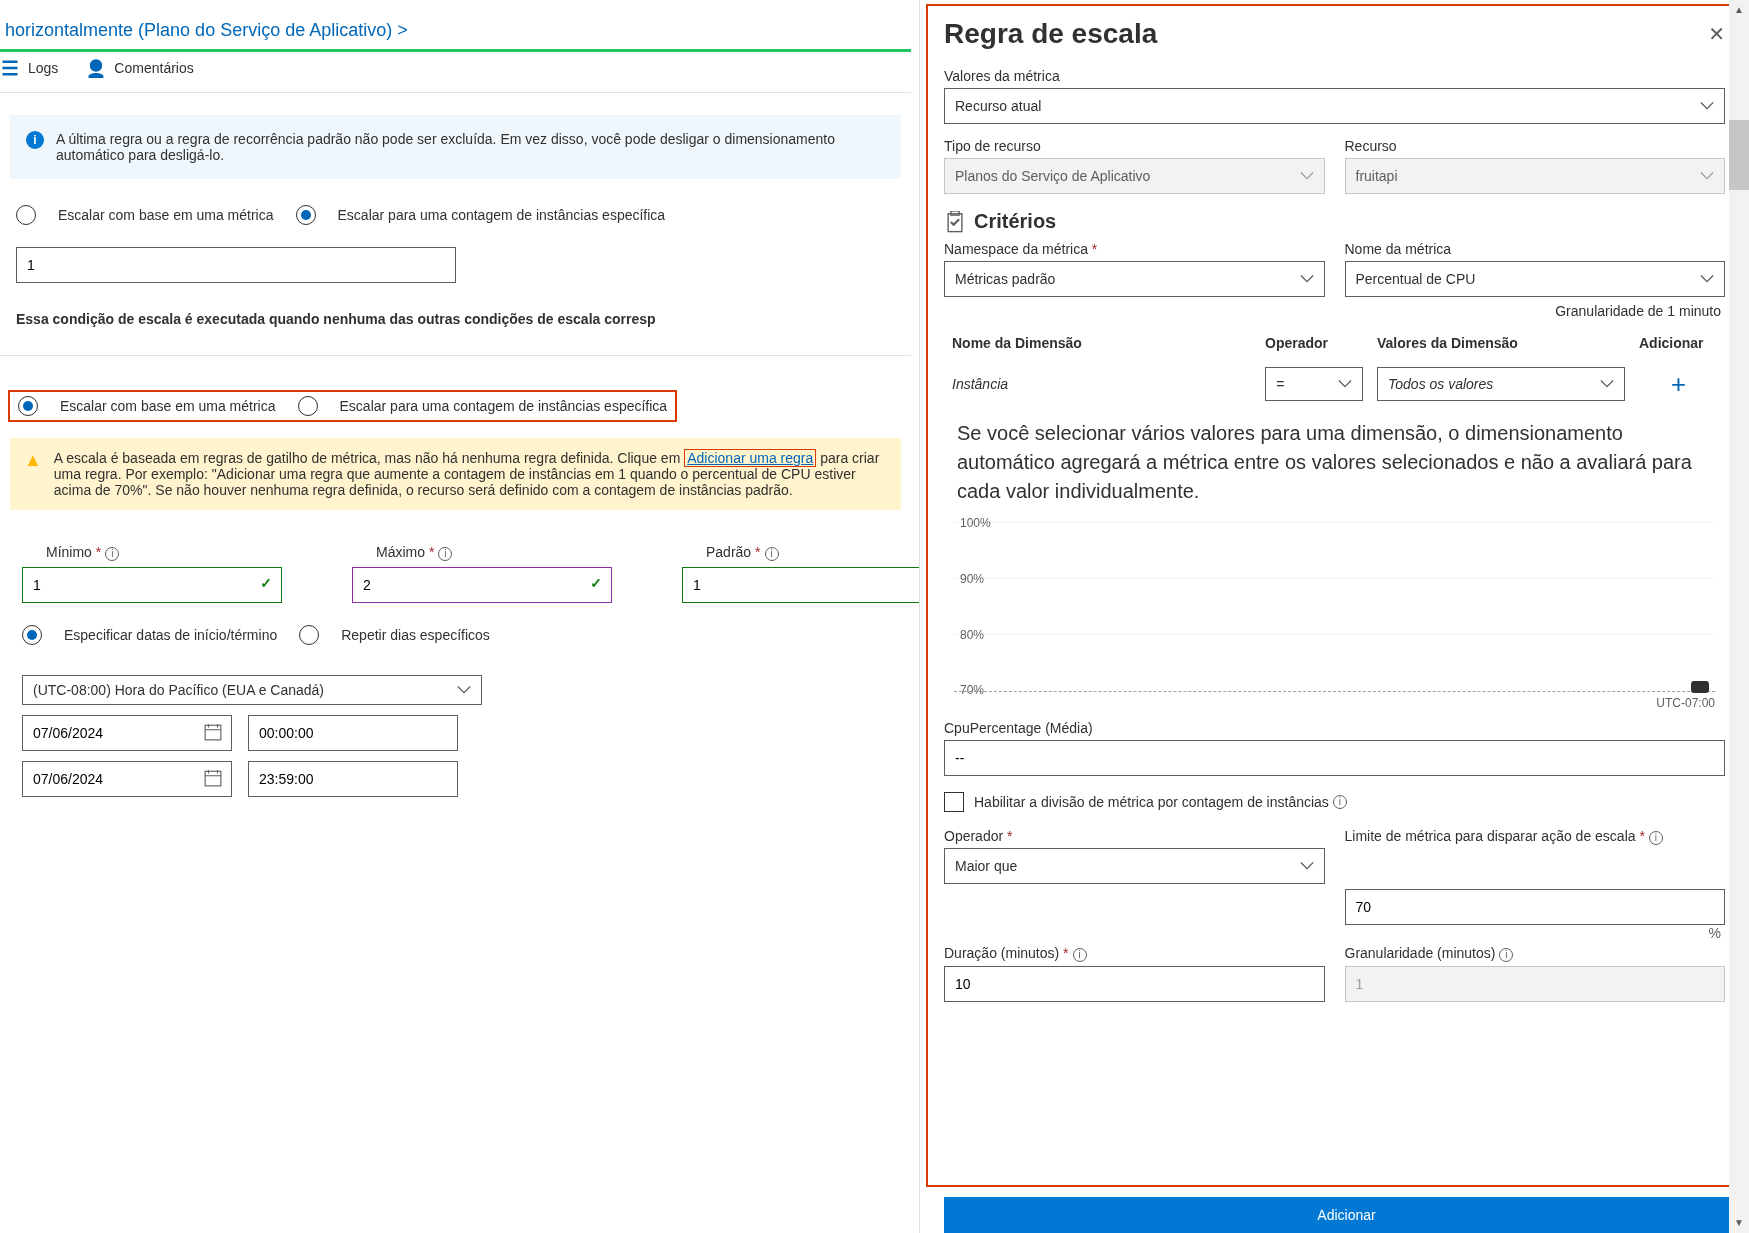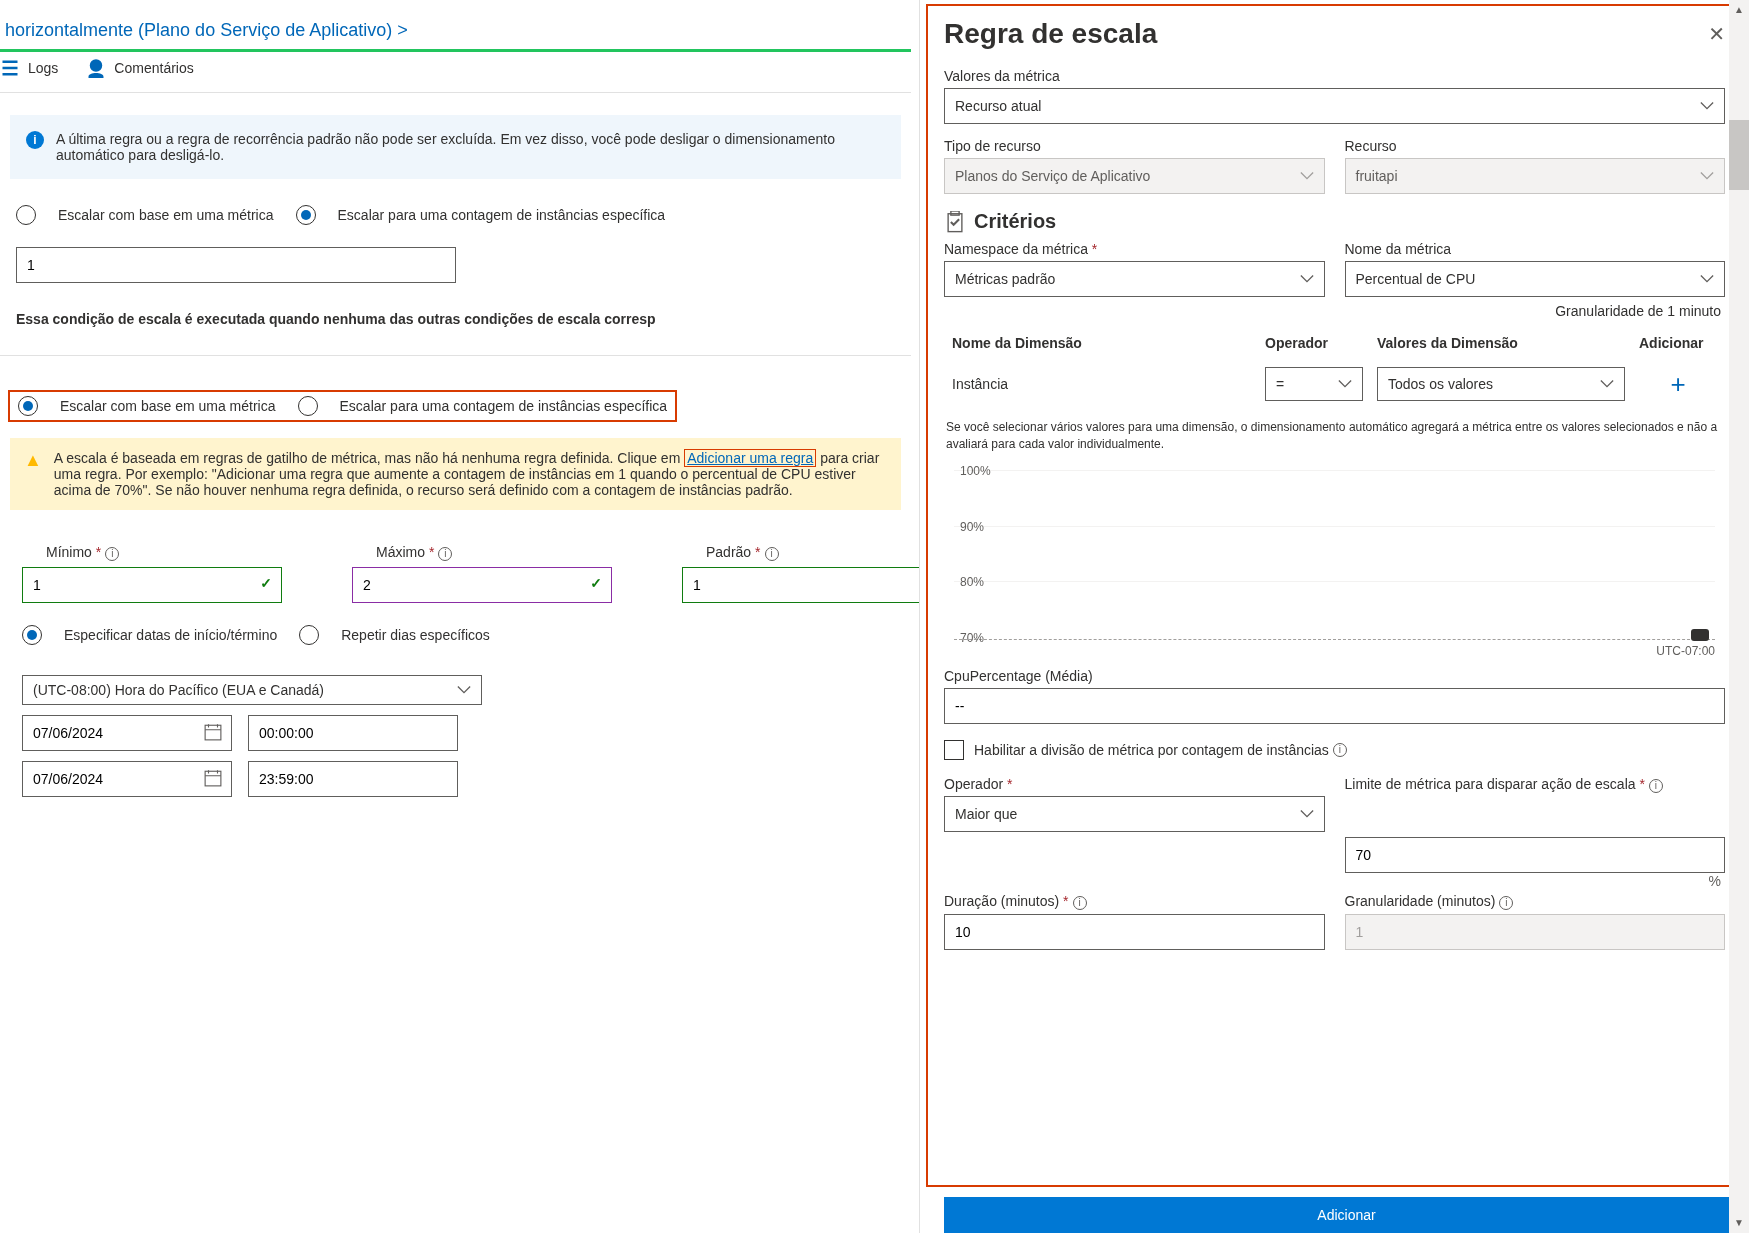--- a/index.html
+++ b/index.html
@@ -45,24 +45,24 @@
   .close-x { font-size:20px; cursor:pointer; color:#605e5c; }
   .fld-lbl { font-size:14px; padding-bottom:4px; display:block; }
   .select { display:flex; justify-content:space-between; align-items:center; border:1px solid #605e5c; padding:6px 10px; height:36px; cursor:pointer; background:#fff; }
   .select.disabled { background:#f3f2f1; color:#605e5c; border-color:#c8c6c4; cursor:default; }
   .two-col { display:flex; gap:20px; }
   .two-col > div { flex:1; }
   .crit-head { display:flex; align-items:center; gap:8px; font-size:20px; font-weight:600; margin:16px 0 8px 0; }
   .crit-ico { width:22px; height:22px; fill:#605e5c; }
   .dim-table { width:100%; margin-top:6px; }
   .dim-table th { text-align:left; font-weight:600; padding:8px 6px; font-size:14px; }
-  .dim-table td { padding:6px; }
+  .dim-table td { padding:6px;font-style:italic; }
   .plus-btn { color:#0067b8; font-size:26px; font-weight:300; cursor:pointer; text-align:center; }
   .gran { text-align:right; font-size:14px; padding:6px 4px 0 0; }
-  .note { font-size:12px; padding:10px 2px 16px 2px; line-height:1.45; }
+  .note { font-size:20px; padding:10px 2px 16px 2px; line-height:1.45;margin-left:11px; }
   .chart { border-bottom:1px dashed #a19f9d; position:relative; height:170px; margin:0 10px 4px 10px; }
   .y-tick { position:absolute; left:6px; font-size:12px; color:#605e5c; }
   .tick-line { position:absolute; left:0; right:0; border-top:1px solid #f3f2f1; }
   .marker { position:absolute; bottom:-2px; right:6px; width:18px; height:12px; background:#323130; border-radius:3px; }
   .tz-lbl { text-align:right; font-size:12px; padding-right:10px; color:#605e5c; }
   .checkbox { width:20px; height:20px; border:1px solid #323130; display:inline-block; vertical-align:middle; margin-right:10px; cursor:pointer; }
   .btn-primary { background:#0078d4; color:#fff; border:none; padding:10px 22px; font-size:14px; cursor:pointer; margin:10px 0 0 24px; }
   .scrollbar { position:absolute; right:0; top:0; width:20px; height:100%; background:#f3f2f1; }
   .scrollbar .thumb { width:100%; height:70px; background:#c8c6c4; margin-top:100px; }
   .scrollbar .arrow { width:100%; height:20px; text-align:center; color:#605e5c; font-size:10px; line-height:20px; }

